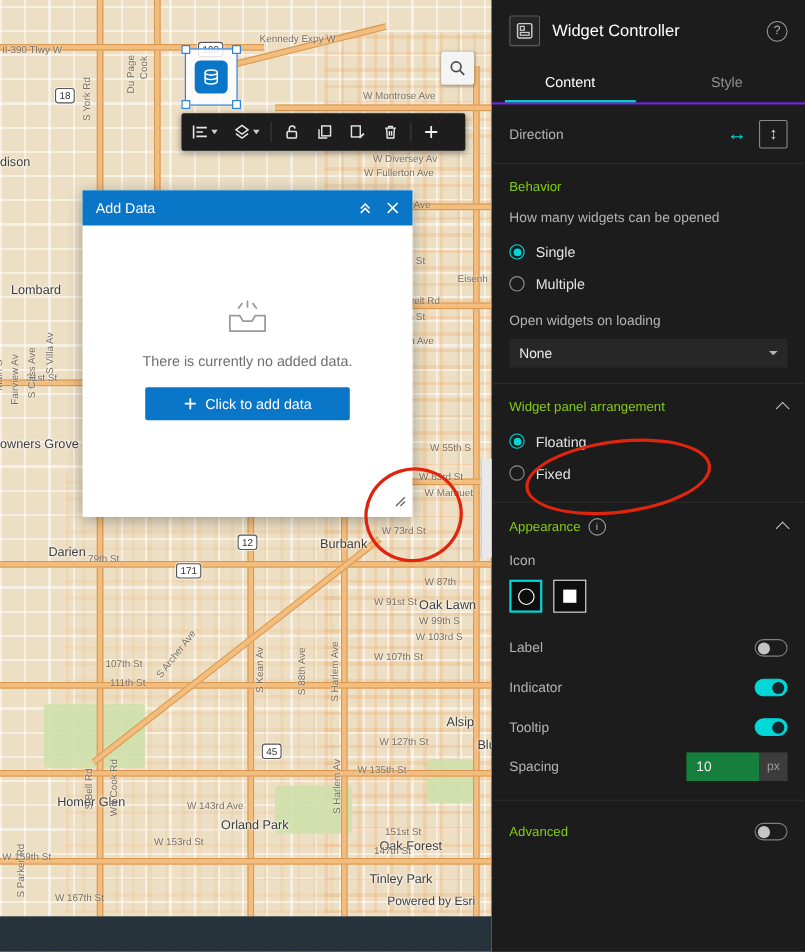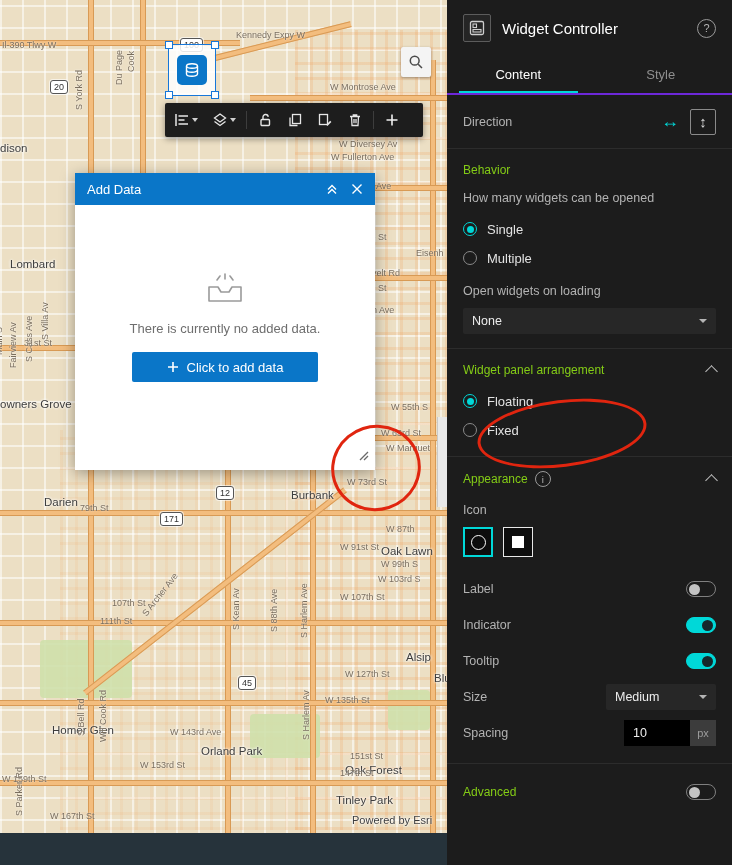--- a/index.html
+++ b/index.html
@@ -114,21 +114,21 @@
   .info-i{width:14px;height:14px;border:1px solid #9a9a9a;border-radius:50%;color:#b5b5b5;font-size:9.5px;
           display:inline-flex;align-items:center;justify-content:center;margin-left:7px;}
   .icon-btns{display:flex;gap:10px;margin-top:10px;}
   .icon-style-btn{width:30px;height:30px;box-sizing:border-box;display:flex;align-items:center;justify-content:center;cursor:pointer;background:#0d0d0d;}
   .icon-style-btn.sel{border:2px solid #00d8d8;}
   .icon-style-btn.unsel{border:1.5px solid #e8e8e8;}
   .glyph-circle{width:13px;height:13px;border:1.5px solid #fff;border-radius:50%;}
   .glyph-square{width:12px;height:12px;background:#fff;}
   .t-row{display:flex;align-items:center;justify-content:space-between;height:28px;margin-bottom:8px;}
   .spacing-group{display:flex;}
-  #spacing-input{width:66px;height:26px;background:#000000;border:none;color:#ededed;padding:0 9px;
+  #spacing-input{width:66px;height:26px;background:#15803d;border:none;color:#ededed;padding:0 9px;
                  font-size:12.5px;box-sizing:border-box;font-family:"Liberation Sans",sans-serif;outline:none;}
   #spacing-unit{width:26px;height:26px;background:#3c3c3c;color:#9c9c9c;display:flex;align-items:center;
                 justify-content:center;font-size:11px;}
   svg{display:block;}
 </style>
 </head>
 <body>
 
 <div id="app">
 
@@ -186,21 +186,21 @@
         <span class="mlabel street" style="left: 391px; top: 402px;">W 55th S</span>
         <span class="mlabel street" style="left: 381px; top: 428px;">W 63rd St</span>
         <span class="mlabel street" style="left: 386px; top: 443px;">W Marquet</span>
         <span class="mlabel street" style="left: 347px; top: 477px;">W 73rd St</span>
         <span class="mlabel street" style="left: 80px; top: 503px;">79th St</span>
         <span class="mlabel street" style="left: 386px; top: 524px;">W 87th</span>
         <span class="mlabel street" style="left: 340px; top: 542px;">W 91st St</span>
         <span class="mlabel street" style="left: 381px; top: 559px;">W 99th S</span>
         <span class="mlabel street" style="left: 378px; top: 574px;">W 103rd S</span>
         <span class="mlabel street" style="left: 340px; top: 592px;">W 107th St</span>
-        <span class="mlabel street" style="left: 112px; top: 598px;">107th St</span>
+        <span class="mlabel street" style="left: 96px; top: 598px;">107th St</span>
         <span class="mlabel street" style="left: 100px; top: 616px; text-align: center;">111th St</span>
         <span class="mlabel street" style="left: 345px; top: 669px;">W 127th St</span>
         <span class="mlabel street" style="left: 325px; top: 695px;">W 135th St</span>
         <span class="mlabel street" style="left: 170px; top: 727px;">W 143rd Ave</span>
         <span class="mlabel street" style="left: 340px; top: 736px; margin-top: 32px;">147th St</span>
         <span class="mlabel street" style="left: 350px; top: 751px; text-align: center;">151st St</span>
         <span class="mlabel street" style="left: 140px; top: 760px;">W 153rd St</span>
         <span class="mlabel street" style="left: 2px; top: 774px;">W 159th St</span>
         <span class="mlabel street" style="left: 50px; top: 811px;">W 167th St</span>
         <span class="mlabel street" style="left: 84px; top: 100px; transform: rotate(-90deg);">S York Rd</span>
@@ -211,21 +211,21 @@
         <span class="mlabel street" style="left: 34px; top: 352px; transform: rotate(-90deg);">S Cass Ave</span>
         <span class="mlabel street" style="left: 18px; top: 358px; transform: rotate(-90deg);">Fairview Av</span>
         <span class="mlabel street" style="left: 148px; top: 608px; transform: rotate(-52deg);">S Archer Ave</span>
         <span class="mlabel street" style="left: 241px; top: 620px; transform: rotate(-90deg);">S Kean Av</span>
         <span class="mlabel street" style="left: 279px; top: 622px; transform: rotate(-90deg);">S 88th Ave</span>
         <span class="mlabel street" style="left: 309px; top: 628px; transform: rotate(-90deg);">S Harlem Ave</span>
         <span class="mlabel street" style="left: 311px; top: 730px; transform: rotate(-90deg);">S Harlem Av</span>
         <span class="mlabel street" style="left: 86px; top: 726px; transform: rotate(-90deg);">S Bell Rd</span>
         <span class="mlabel street" style="left: 108px; top: 732px; transform: rotate(-90deg);">Will Cook Rd</span>
         <span class="mlabel street" style="left: 24px; top: 806px; transform: rotate(-90deg);">S Parker Rd</span>
-        <span class="shield" style="left: 50px; top: 80px;">20</span>
+        <span class="shield" style="left: 50px; top: 80px;">18</span>
         <span class="shield" style="left: 180px; top: 38px;">100</span>
         <span class="shield" style="left: 216px; top: 486px;">12</span>
         <span class="shield" style="left: 160px; top: 512px;">171</span>
         <span class="shield" style="left: 238px; top: 676px;">45</span>
       </div>
 
     <div id="map-bottom-strip"></div>
     <div id="attribution">Powered by Esri</div>
     <div id="panel-edge"></div>
 
@@ -447,27 +447,20 @@
         <span class="toggle"></span>
       </div>
       <div class="t-row">
         <span class="lbl">Indicator</span>
         <span class="toggle on"></span>
       </div>
       <div class="t-row">
         <span class="lbl">Tooltip</span>
         <span class="toggle on"></span>
       </div>
-      <div class="t-row">
-        <span class="lbl">Size</span>
-        <span class="select" style="width:110px;box-sizing:border-box;">
-          <span>Medium</span>
-          <span class="chev"></span>
-        </span>
-      </div>
       <div class="t-row" style="margin-bottom:2px;">
         <span class="lbl">Spacing</span>
         <span class="spacing-group">
           <input id="spacing-input" value="10" style="">
           <span id="spacing-unit">px</span>
         </span>
       </div>
     </div>
 
     <div class="section row-flex" style="border-bottom:none;height:56px;">

